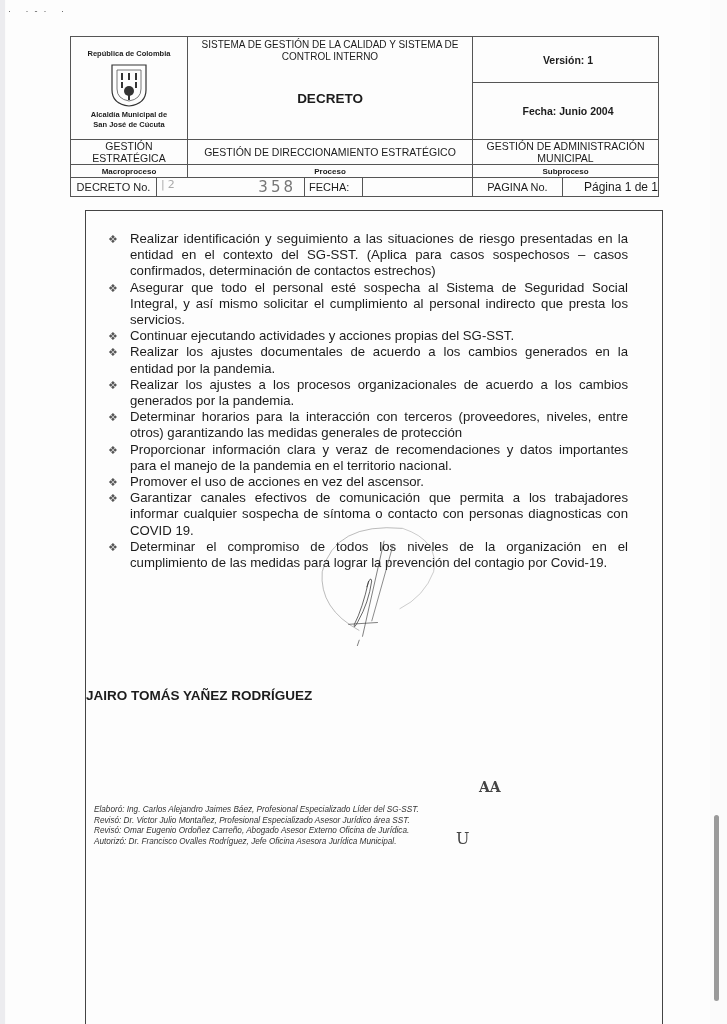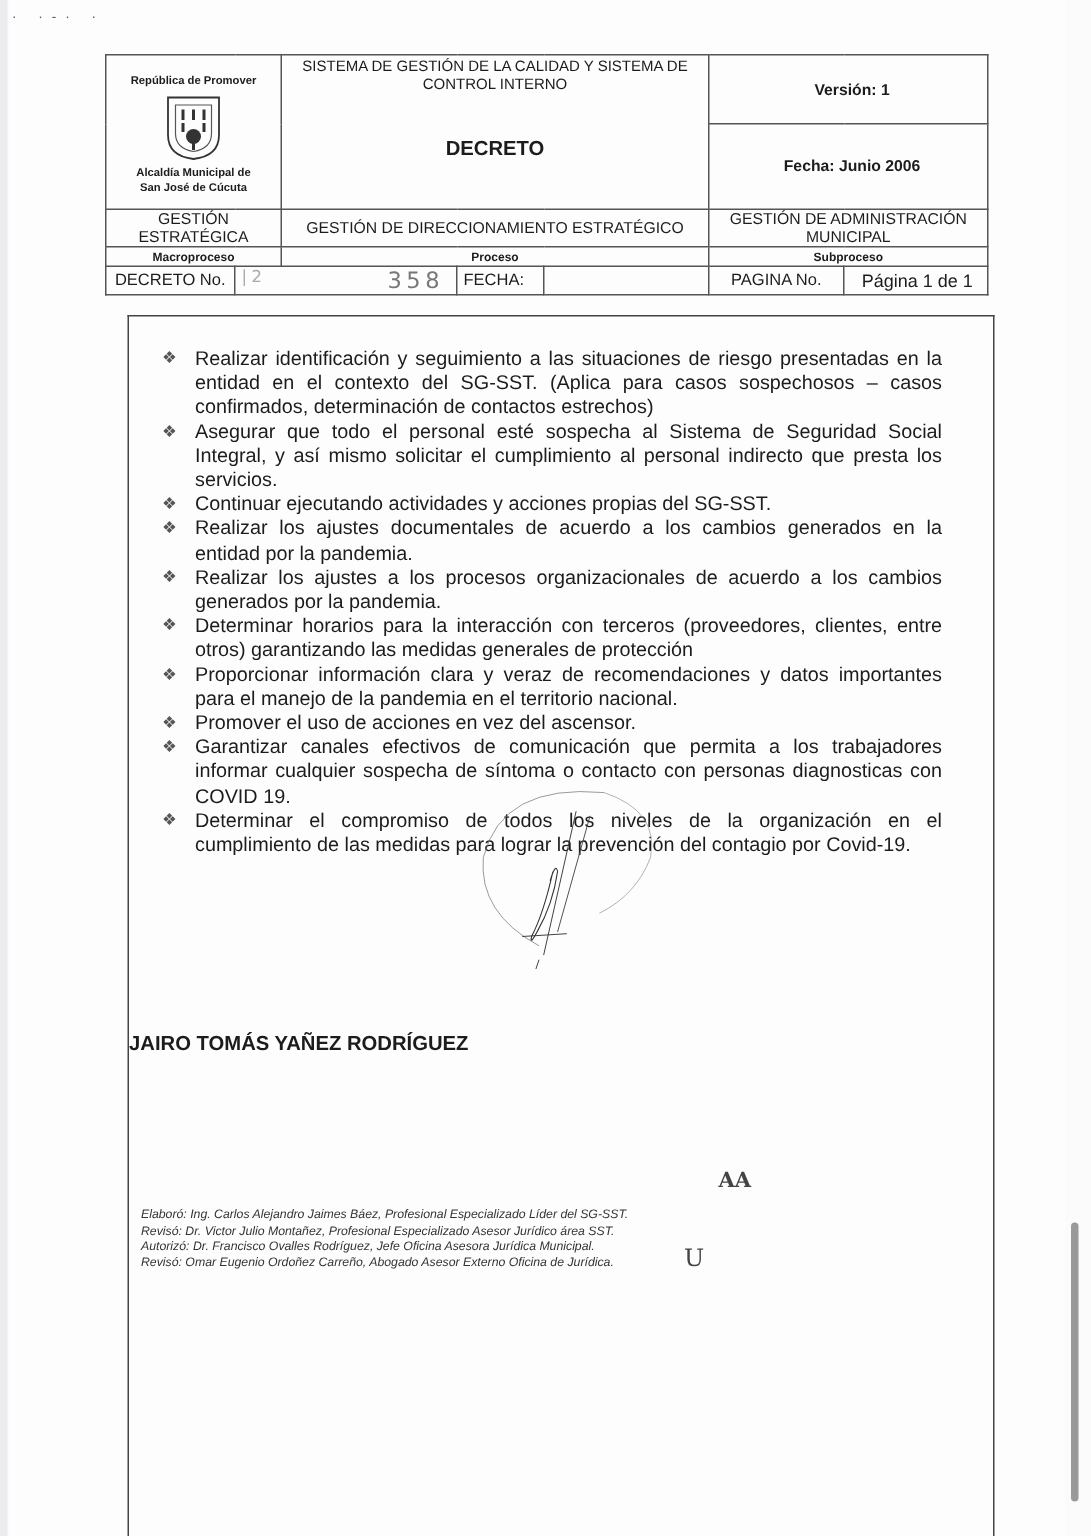--- a/index.html
+++ b/index.html
@@ -65,21 +65,21 @@
       <col style="width:117px">
       <col style="width:58px">
       <col style="width:109px">
       <col style="width:1px">
       <col style="width:90px">
       <col style="width:96px">
   </colgroup>
   <tbody>
       <tr style="height:46px">
     <td colspan="2" rowspan="2" class="logo-cell">
-      <div>República de Promover</div>
+      <div>República de Colombia</div>
       <div class="logo-box">
         <svg width="40" height="46" viewBox="0 0 40 46">
           <path d="M3 3 H37 V28 Q37 42 20 44 Q3 42 3 28 Z" fill="none" stroke="#333" stroke-width="1.2"></path>
           <path d="M8 8 H32 V27 Q32 37 20 39 Q8 37 8 27 Z" fill="none" stroke="#555" stroke-width="0.8"></path>
           <g fill="#333">
             <rect x="12" y="11" width="2" height="7"></rect>
                 <rect x="19" y="11" width="2" height="7"></rect>
                 <rect x="26" y="11" width="2" height="7"></rect>
             <rect x="12" y="20" width="2" height="6"></rect>
                 <rect x="26" y="20" width="2" height="6"></rect>
@@ -94,21 +94,21 @@
     <td colspan="4" rowspan="2" class="sys-title">
       <span>SISTEMA DE GESTIÓN DE LA CALIDAD Y SISTEMA DE CONTROL INTERNO</span>
       <span class="decreto-title">DECRETO</span>
     </td>
     <td colspan="2" class="right-cell">
       <span>Versión: 1</span>
     </td>
   </tr>
   <tr style="height:57px">
     <td colspan="2" class="right-cell">
-      <span>Fecha: Junio 2006</span>
+      <span>Fecha: Junio 2004</span>
     </td>
   </tr>
   <tr style="height:24px">
     <td colspan="2" class="f10">GESTIÓN ESTRATÉGICA</td>
     <td colspan="4" class="f10">GESTIÓN DE DIRECCIONAMIENTO ESTRATÉGICO</td>
     <td colspan="2" class="f10">GESTIÓN DE ADMINISTRACIÓN MUNICIPAL</td>
   </tr>
   <tr style="height:13px">
     <td colspan="2" class="label-small">Macroproceso</td>
     <td colspan="4" class="label-small">Proceso</td>
@@ -116,33 +116,33 @@
   </tr>
   <tr style="height:14px">
     <td class="f11">DECRETO No.</td>
     <td colspan="2" class="num-cell">
       <span class="num-mark">|2</span>
       <span>358</span>
     </td>
     <td class="f11" style="text-align:left;padding-left:4px">FECHA:</td>
     <td colspan="2" class="f11"></td>
     <td class="f11">PAGINA No.</td>
-    <td class="f11" style="text-align:center;padding-left:2px;font-size:12px">Página 1 de 1</td>
+    <td class="f11" style="text-align:right;padding-left:2px;font-size:12px">Página 1 de 1</td>
   </tr>
 </tbody>
   </table>
 
 <div class="body-box">
   <ul class="items">
     <li><span class="bullet">❖</span><span>Realizar identificación y seguimiento a las situaciones de riesgo presentadas en la entidad en el contexto del SG-SST. (Aplica para casos sospechosos – casos confirmados, determinación de contactos estrechos)</span></li>
     <li><span class="bullet">❖</span><span>Asegurar que todo el personal esté sospecha al Sistema de Seguridad Social Integral, y así mismo solicitar el cumplimiento al personal indirecto que presta los servicios.</span></li>
     <li><span class="bullet">❖</span><span>Continuar ejecutando actividades y acciones propias del SG-SST.</span></li>
     <li><span class="bullet">❖</span><span>Realizar los ajustes documentales de acuerdo a los cambios generados en la entidad por la pandemia.</span></li>
     <li><span class="bullet">❖</span><span>Realizar los ajustes a los procesos organizacionales de acuerdo a los cambios generados por la pandemia.</span></li>
-    <li><span class="bullet">❖</span><span>Determinar horarios para la interacción con terceros (proveedores, clientes, entre otros) garantizando las medidas generales de protección</span></li>
+    <li><span class="bullet">❖</span><span>Determinar horarios para la interacción con terceros (proveedores, niveles, entre otros) garantizando las medidas generales de protección</span></li>
     <li><span class="bullet">❖</span><span>Proporcionar información clara y veraz de recomendaciones y datos importantes para el manejo de la pandemia en el territorio nacional.</span></li>
     <li><span class="bullet">❖</span><span>Promover el uso de acciones en vez del ascensor.</span></li>
     <li><span class="bullet">❖</span><span>Garantizar canales efectivos de comunicación que permita a los trabajadores informar cualquier sospecha de síntoma o contacto con personas diagnosticas con COVID 19.</span></li>
     <li><span class="bullet">❖</span><span>Determinar el compromiso de todos los niveles de la organización en el cumplimiento de las medidas para lograr la prevención del contagio por Covid-19.</span></li>
   </ul>
 
   <div style="position:absolute;left:-85px;top:-210px;width:727px;height:1024px;pointer-events:none">
     <svg class="signature" style="position:absolute;left:280px;top:515px" width="230" height="210" viewBox="0 0 230 210">
       <path d="M150 20 Q40 10 20 90 Q15 150 80 185" fill="none" stroke="#777" stroke-width="0.8"></path>
       <path d="M150 20 Q210 40 200 90 Q185 130 145 150" fill="none" stroke="#999" stroke-width="0.8"></path>
@@ -152,20 +152,20 @@
       <path d="M62 175 L110 172" fill="none" stroke="#333" stroke-width="1"></path>
       <path d="M80 200 L75 215" fill="none" stroke="#333" stroke-width="1"></path>
     </svg>
   </div>
 
   <div class="sig-name" style="left:0">JAIRO TOMÁS YAÑEZ RODRÍGUEZ</div>
 
   <div class="credits">
     <div>Elaboró: Ing. Carlos Alejandro Jaimes Báez, Profesional Especializado Líder del SG-SST.</div>
     <div>Revisó: Dr. Victor Julio Montañez, Profesional Especializado Asesor Jurídico área SST.</div>
+    <div>Revisó: Omar Eugenio Ordoñez Carreño, Abogado Asesor Externo Oficina de Jurídica.</div>
     <div>Autorizó: Dr. Francisco Ovalles Rodríguez, Jefe Oficina Asesora Jurídica Municipal.</div>
-    <div>Revisó: Omar Eugenio Ordoñez Carreño, Abogado Asesor Externo Oficina de Jurídica.</div>
   </div>
   <span class="initials" style="left:393px;top:568px;font-size:14px;font-weight:bold">AA</span>
   <span class="initials" style="left:370px;top:618px;font-size:16px">U</span>
 </div>
 
 <div class="scrollbar"></div>
 
 </body></html>

